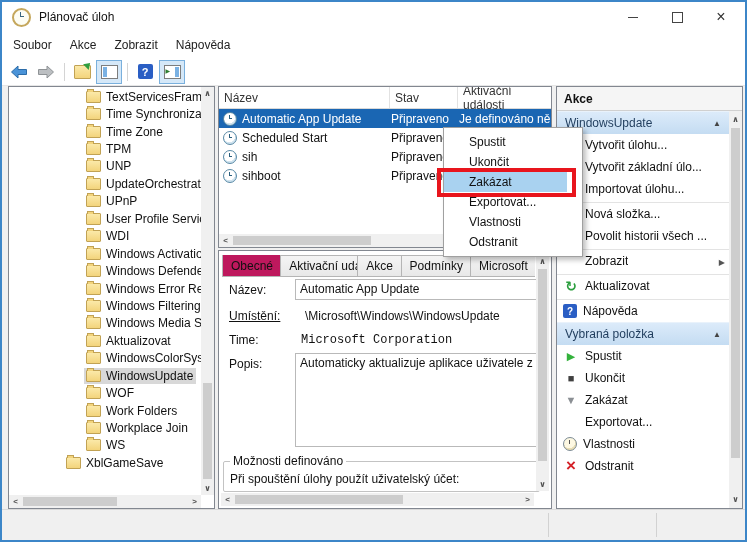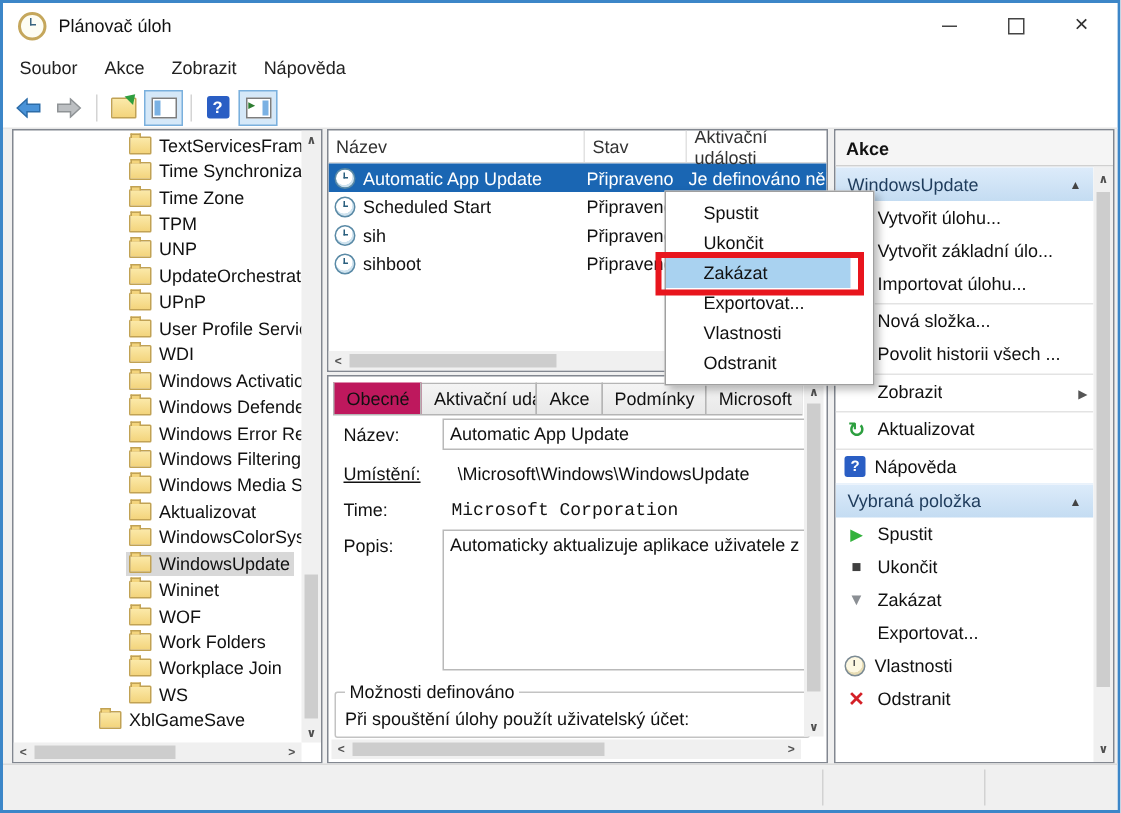--- a/index.html
+++ b/index.html
@@ -279,26 +279,20 @@
             </span>
           </div>
 
           <div class="tree-row" data-name="tree-item" data-cls="sel">
             <span class="hl">
               <span class="folder-ico" data-name="folder-icon"></span>
               <span data-name="tree-item-label">WindowsUpdate</span>
             </span>
           </div>
 
-          <div class="tree-row" data-name="tree-item" data-cls="">
-            <span class="hl">
-              <span class="folder-ico" data-name="folder-icon"></span>
-              <span data-name="tree-item-label">Wininet</span>
-            </span>
-          </div>
 
           <div class="tree-row" data-name="tree-item" data-cls="">
             <span class="hl">
               <span class="folder-ico" data-name="folder-icon"></span>
               <span data-name="tree-item-label">WOF</span>
             </span>
           </div>
 
           <div class="tree-row" data-name="tree-item" data-cls="">
             <span class="hl">

